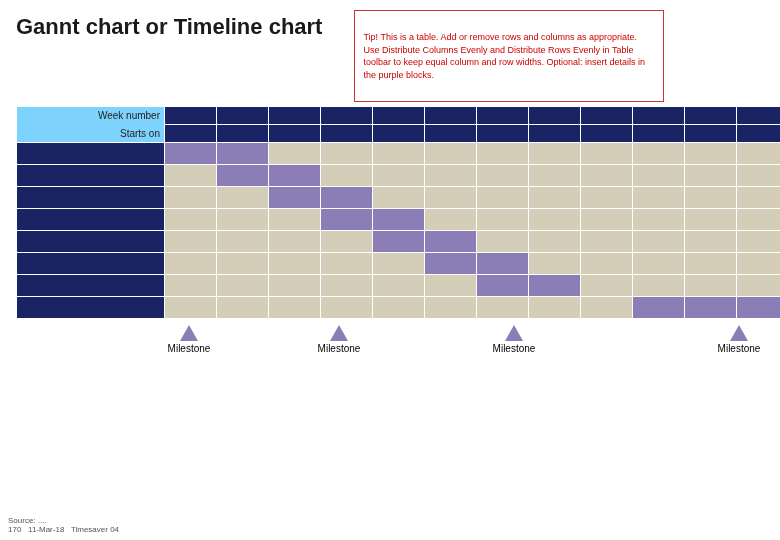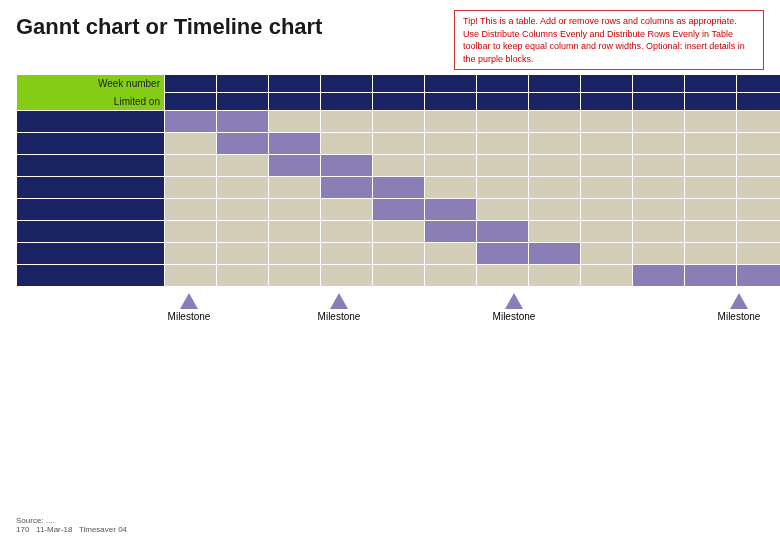--- a/index.html
+++ b/index.html
@@ -14,36 +14,35 @@
 
     .page-container {
       width: 780px;
       height: 540px;
       padding: 10px 16px;
       position: relative;
     }
 
     .header-row {
       display: flex;
-      justify-content: space-between;
       align-items: flex-start;
       margin-bottom: 4px;
       gap: 32px;
     }
 
     .chart-title {
       font-size: 22px;
       font-weight: bold;
       color: #1a1a1a;
       padding-top: 4px;
     }
 
     .tip-box {
       border: 1px solid #cc3333;
-      padding: 4px 8px;
+      padding: 20px 8px;
       font-size: 9px;
       color: #cc0000;
       max-width: 310px;
       line-height: 1.4;
       text-align: left;
     }
 
     .subtitle {
       font-size: 17px;
       color: #222;
@@ -62,21 +61,21 @@
       table-layout: fixed;
     }
 
     
     .header-row-dark td {
       background-color: #1a2464;
       border: 1px solid #fff;
       height: 18px;
     }
     .header-row-dark td.label-cell {
-      background-color: #84cc16;
+      background-color: #7dd3fc;
       color: #222;
       font-size: 10px;
       text-align: right;
       padding-right: 4px;
       border: none;
     }
 
     
     .body-row td {
       background-color: #d4cdb8;
@@ -98,21 +97,21 @@
       border-left: 9px solid transparent;
       border-right: 9px solid transparent;
       border-bottom: 16px solid #8b7db5;
       margin-bottom: 2px;
     }
 
     
     .footer {
       position: absolute;
       bottom: 6px;
-      left: 16px;
+      left: 8px;
       right: 16px;
       display: flex;
       justify-content: space-between;
       font-size: 8px;
       color: #555;
     }
 
     .footer-left {
       display: flex;
       flex-direction: column;
@@ -158,21 +157,21 @@
         <td></td>
         <td></td>
         <td></td>
         <td></td>
         <td></td>
         <td></td>
         <td></td>
       </tr>
 
       <tr class="header-row-dark">
-        <td class="label-cell">Limited on</td>
+        <td class="label-cell">Starts on</td>
         <td></td>
         <td></td>
         <td></td>
         <td></td>
         <td></td>
         <td></td>
         <td></td>
         <td></td>
         <td></td>
         <td></td>

